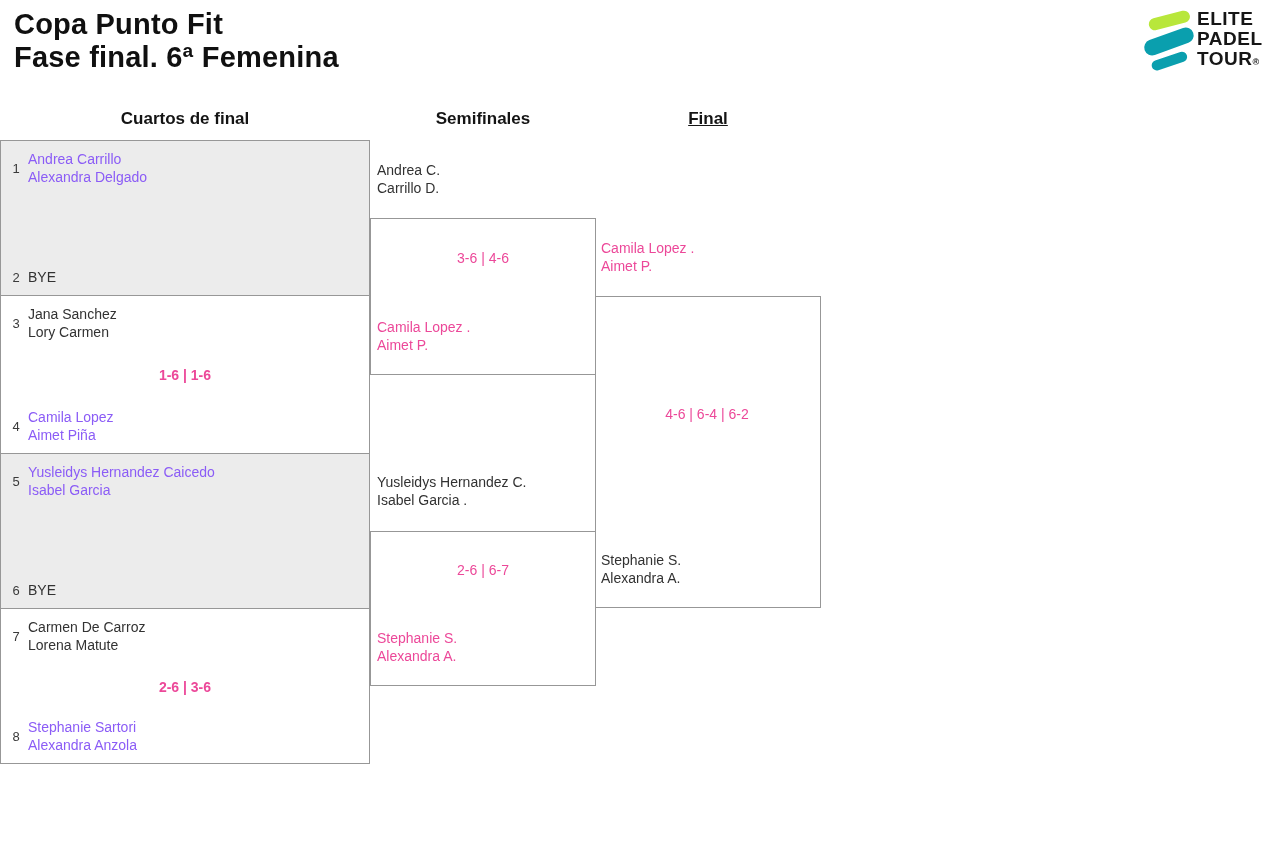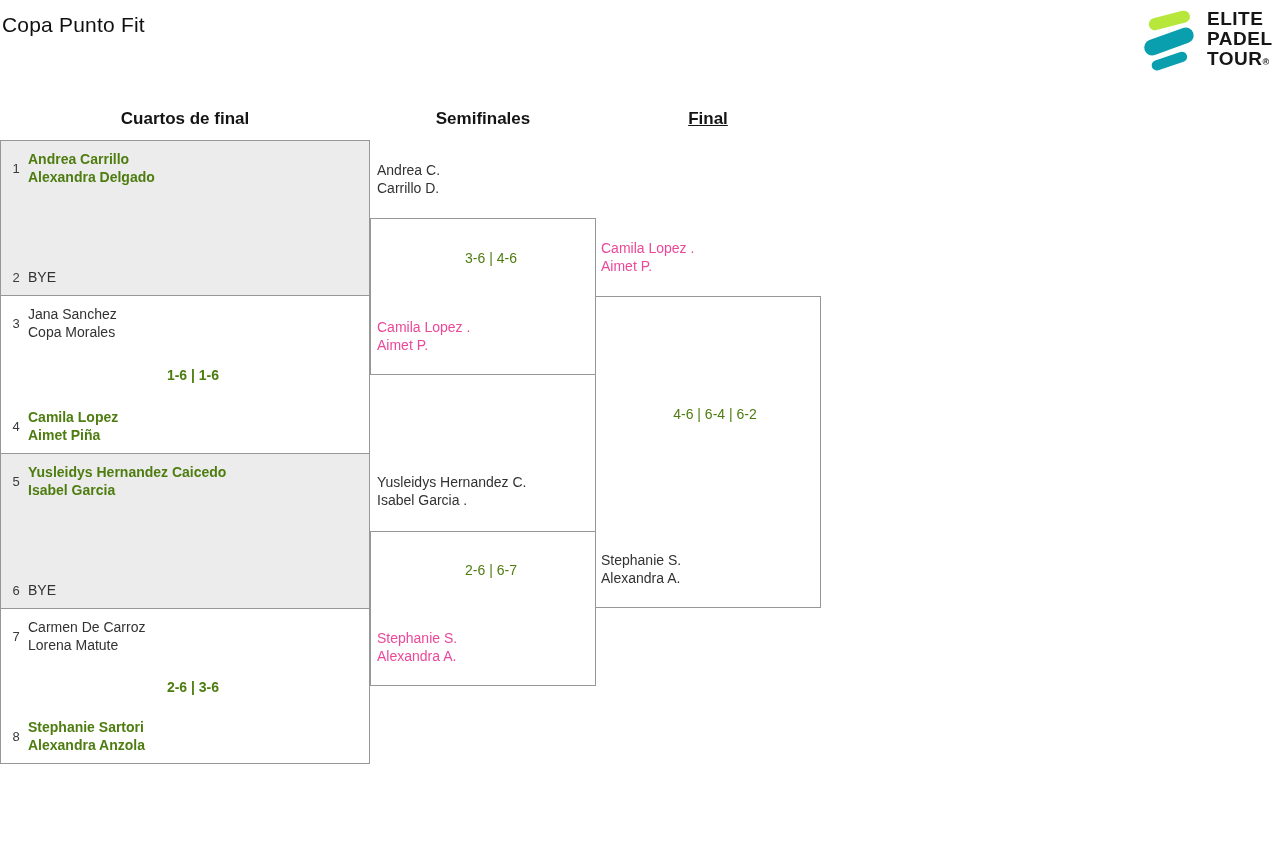--- a/index.html
+++ b/index.html
@@ -1,21 +1,21 @@
 <!DOCTYPE html>
 <html><head>
 <meta charset="utf-8">
 <style>
   html,body{margin:0;padding:0;background:#fff;}
   body{font-family:"Liberation Sans","DejaVu Sans",sans-serif;color:#1b1b1b;}
   .page{position:relative;width:1280px;height:850px;background:#fff;overflow:hidden;}
 
-  .title{position:absolute;left:2px;top:8px;font-size:21px;line-height:33px;font-weight:400;color:#101010;letter-spacing:.2px;}
+  .title{position:absolute;left:14px;top:8px;font-size:29px;line-height:33px;font-weight:700;color:#101010;letter-spacing:.2px;}
 
-  .logo{position:absolute;top:10px;left:1140px;display:flex;gap:11px;}
+  .logo{position:absolute;top:10px;left:1140px;display:flex;gap:1px;}
   .logo-text{font-size:19px;line-height:20px;font-weight:800;color:#161616;letter-spacing:.5px;margin-top:-1px;}
   .reg{font-size:9px;font-weight:700;}
 
   .col-header{position:absolute;top:109px;text-align:center;font-size:17px;font-weight:700;color:#141414;}
   .hd-qf{left:0;width:370px;}
   .hd-sf{left:370px;width:226px;}
   .hd-f{left:595px;width:226px;text-decoration:underline;}
 
   .box{position:absolute;border:1px solid #979797;background:#fff;box-sizing:border-box;}
   .box.gray{background:#ececec;}
@@ -27,38 +27,39 @@
   #sf1{left:370px;top:218px;width:226px;height:157px;}
   #sf2{left:370px;top:531px;width:226px;height:155px;}
   #final-box{left:595px;top:296px;width:226px;height:312px;}
 
   .team-row{position:absolute;left:9px;right:8px;display:flex;align-items:center;gap:6px;}
   .t1{top:9px;}
   .t2{bottom:9px;}
   .seed{flex:0 0 12px;text-align:center;font-size:13px;color:#3a3a3a;}
   .names{font-size:14px;line-height:18px;color:#323232;}
   .names .nline{display:block;white-space:nowrap;}
-  .names.bold{font-weight:700;color:#4d7c0f;}
+  .names.bold{font-weight:400;color:#8b5cf6;}
 
   .flabel{position:absolute;font-size:14px;line-height:18px;color:#323232;}
   .flabel .nline{display:block;white-space:nowrap;}
   .flabel.bold{font-weight:400;color:#ec4899;}
 
-  .score{position:absolute;text-align:center;font-size:14px;line-height:18px;color:#4d7c0f;margin-left:8px;}
+  .score{position:absolute;text-align:center;font-size:14px;line-height:18px;color:#ec4899;}
   .sc-qf{left:0;width:370px;font-weight:bold;}
   .sc-sf{left:370px;width:226px;}
   .sc-f{left:594px;width:226px;}
 </style>
 </head>
 <body>
 
 <div class="page">
 
   <div class="title">
     <div>Copa Punto Fit</div>
+    <div>Fase final. 6ª Femenina</div>
   </div>
 
   <div class="logo">
     <svg class="logo-icon" width="56" height="62" viewBox="0 0 60 66" aria-hidden="true">
       <line x1="16" y1="15" x2="47" y2="7" stroke-width="13" stroke-linecap="round" stroke="#b8e73b"></line>
       <line x1="13" y1="40" x2="49" y2="27" stroke-width="17" stroke-linecap="round" stroke="#0a9fae"></line>
       <line x1="18" y1="59" x2="45" y2="50" stroke-width="11" stroke-linecap="round" stroke="#0a9fae"></line>
     </svg>
     <div class="logo-text">
       <div>ELITE</div>
@@ -86,21 +87,21 @@
         <span class="nline"></span>
       </span>
     </div>
   </div>
 
   <div class="box qf" id="qf2">
     <div class="team-row t1">
       <span class="seed">3</span>
       <span class="names">
         <span class="nline">Jana Sanchez</span>
-        <span class="nline">Copa Morales</span>
+        <span class="nline">Lory Carmen</span>
       </span>
     </div>
     <div class="team-row t2">
       <span class="seed">4</span>
       <span class="names bold">
         <span class="nline">Camila Lopez</span>
         <span class="nline">Aimet Piña</span>
       </span>
     </div>
   </div>

